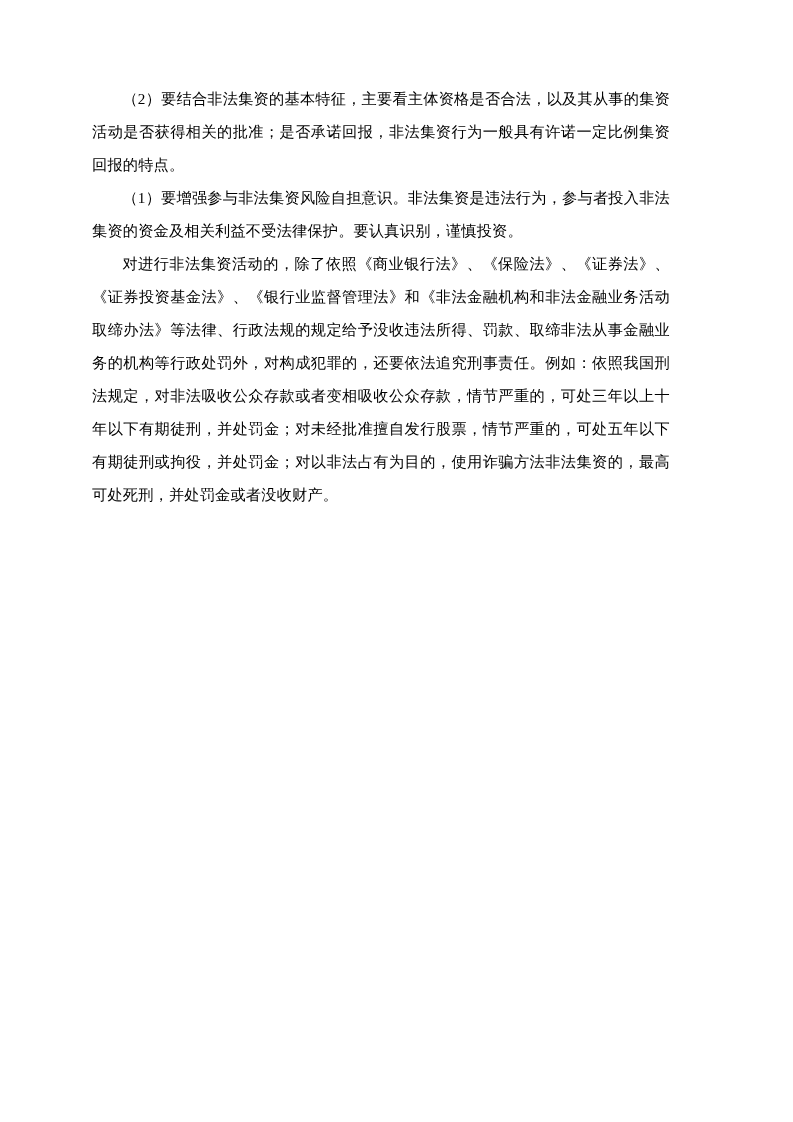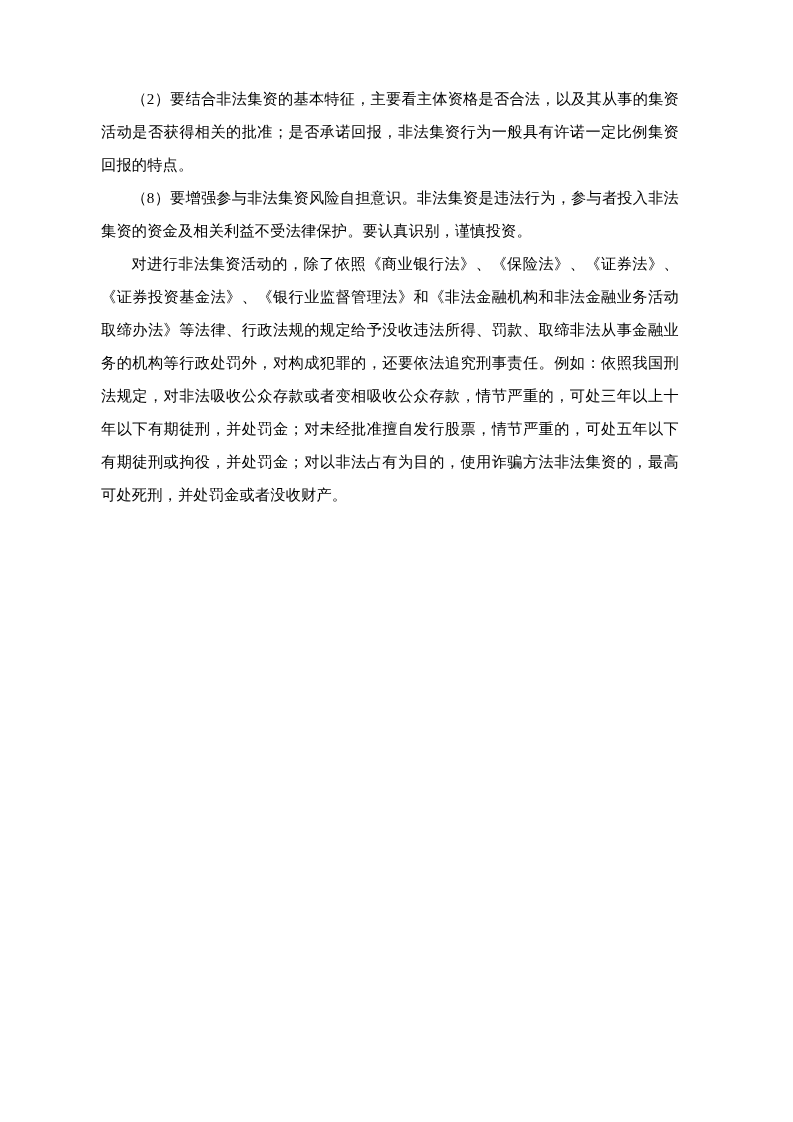--- a/index.html
+++ b/index.html
@@ -18,21 +18,21 @@
   .page {
     position: absolute;
     left: 0;
     top: 0;
     width: 793px;
     height: 1122px;
     background: #ffffff;
   }
   .content {
     position: absolute;
-    left: 101px;
+    left: 92px;
     top: 82px;
     width: 578px;
   }
   p.para {
     margin: 0 0 0 0;
     font-size: 15.2px;
     line-height: 33px;
     text-align: justify;
     text-justify: inter-ideograph;
     text-indent: 2em;
@@ -53,21 +53,21 @@
   }
 </style>
 </head>
 <body>
 
 <div class="page">
   <div class="content">
 
     <div class="body-block">
       <p class="para">（2）要结合非法集资的基本特征，主要看主体资格是否合法，以及其从事的集资活动是否获得相关的批准；是否承诺回报，非法集资行为一般具有许诺一定比例集资回报的特点。</p>
-      <p class="para">（8）要增强参与非法集资风险自担意识。非法集资是违法行为，参与者投入非法集资的资金及相关利益不受法律保护。要认真识别，谨慎投资。</p>
+      <p class="para">（1）要增强参与非法集资风险自担意识。非法集资是违法行为，参与者投入非法集资的资金及相关利益不受法律保护。要认真识别，谨慎投资。</p>
     </div>
 
 
     <div class="body-block">
       <p class="para">对进行非法集资活动的，除了依照《商业银行法》、《保险法》、《证券法》、《证券投资基金法》、《银行业监督管理法》和《非法金融机构和非法金融业务活动取缔办法》等法律、行政法规的规定给予没收违法所得、罚款、取缔非法从事金融业务的机构等行政处罚外，对构成犯罪的，还要依法追究刑事责任。例如：依照我国刑法规定，对非法吸收公众存款或者变相吸收公众存款，情节严重的，可处三年以上十年以下有期徒刑，并处罚金；对未经批准擅自发行股票，情节严重的，可处五年以下有期徒刑或拘役，并处罚金；对以非法占有为目的，使用诈骗方法非法集资的，最高可处死刑，并处罚金或者没收财产。</p>
     </div>
 
   </div>
 </div>
 

